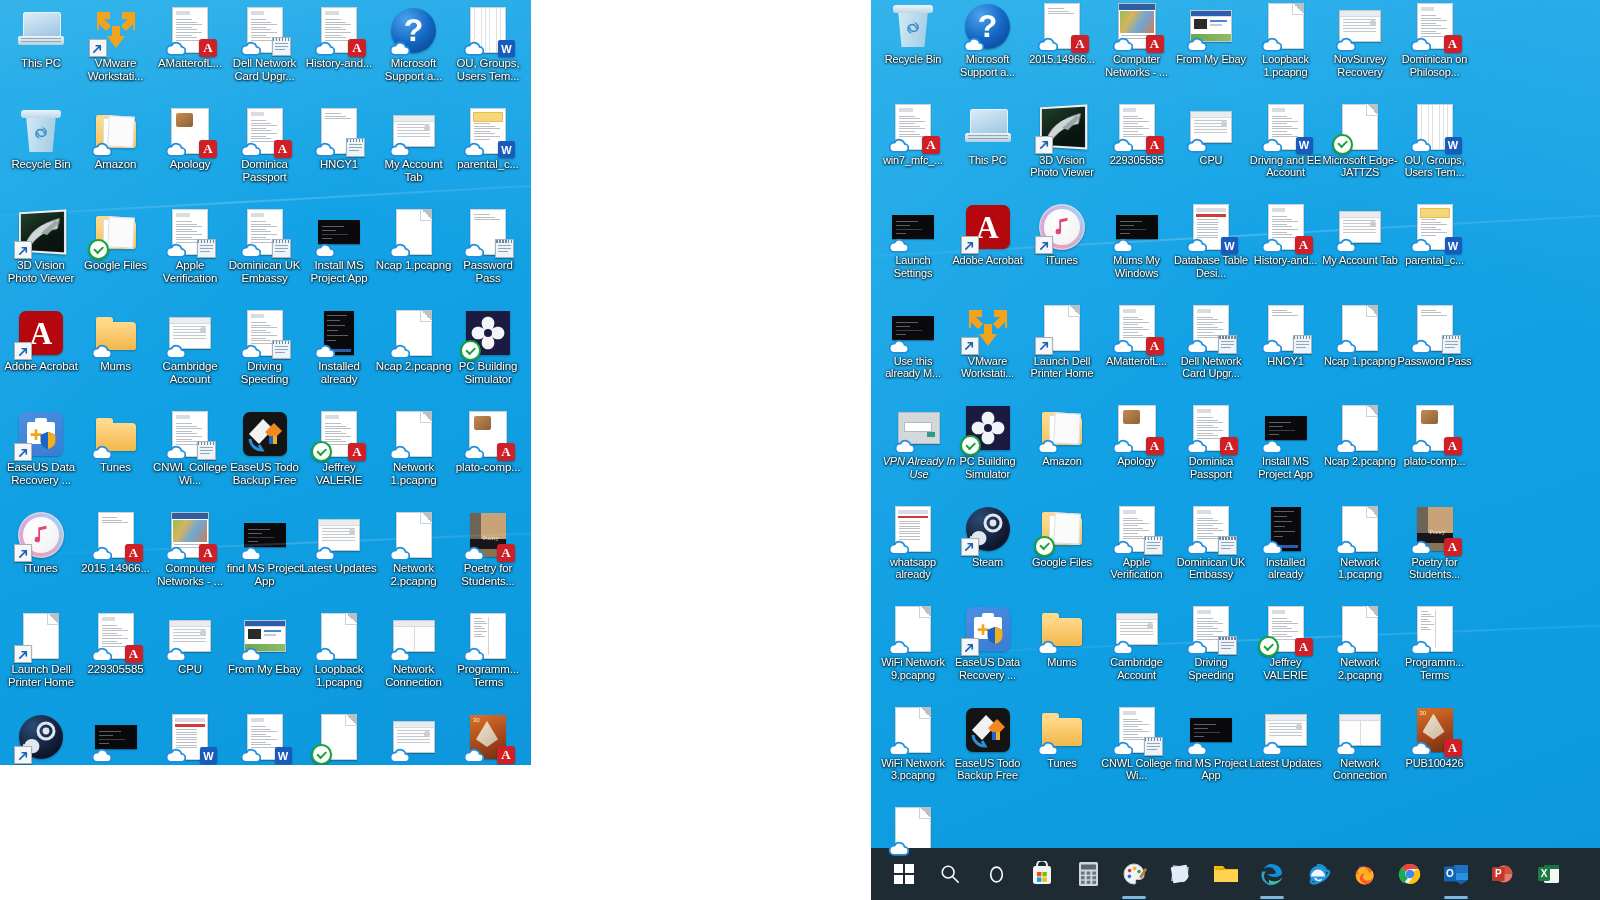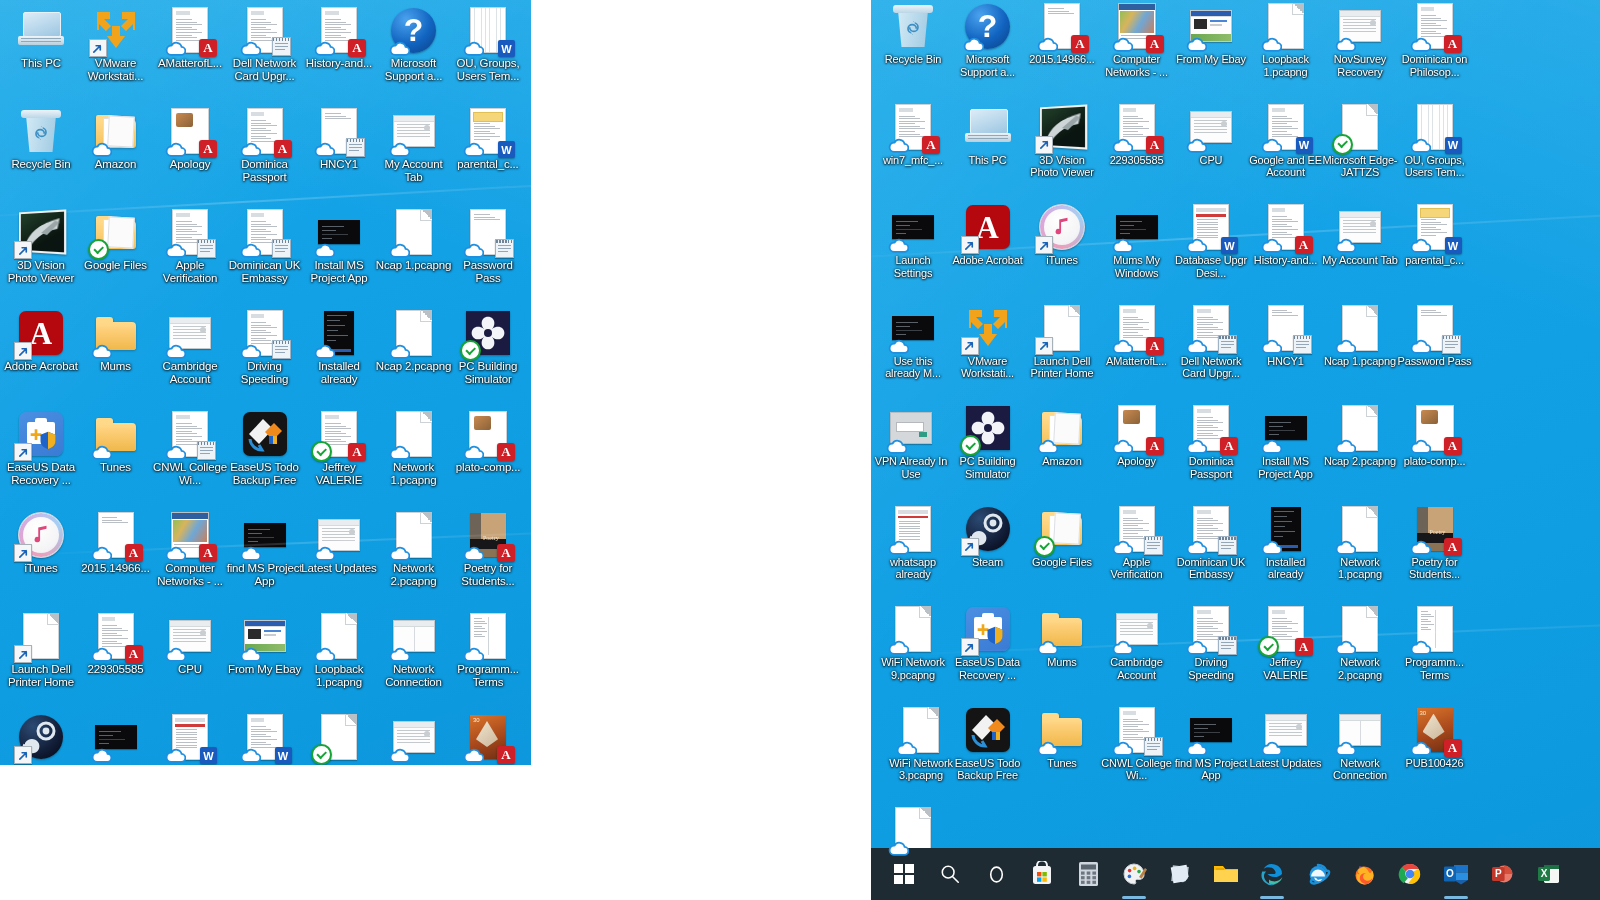--- a/index.html
+++ b/index.html
@@ -1343,21 +1343,21 @@
                 <i class="sh"></i>
                 <i class="md"></i>
                 <i class=""></i>
               </div>
             </div>
             <svg class="badge-cloud" viewBox="0 0 28 20">
       <path d="M8 18.5h13.5a5.3 5.3 0 0 0 .6-10.6A7.2 7.2 0 0 0 8.8 6 5.6 5.6 0 0 0 8 18.5z" fill="#fff" stroke="#1f8fe0" stroke-width="2.4" stroke-linejoin="round"></path>
             </svg>
             <div class="badge-word">W</div>
           </div>
-          <div class="lbl">Google and EE Account</div>
+          <div class="lbl">Driving and EE Account</div>
         </div>
         <div class="icon" style="left: 452px; top: 102.5px;">
           <div class="art">
             <div class="sheet fold"></div>
             <div class="badge-check"></div>
           </div>
           <div class="lbl">Microsoft Edge-JATTZS</div>
         </div>
         <div class="icon" style="left: 526.5px; top: 102.5px;">
           <div class="art">
@@ -1441,21 +1441,21 @@
                 <i class="md"></i>
                 <i class="md"></i>
                 <i class="md"></i>
               </div>
             </div>
             <svg class="badge-cloud" viewBox="0 0 28 20">
       <path d="M8 18.5h13.5a5.3 5.3 0 0 0 .6-10.6A7.2 7.2 0 0 0 8.8 6 5.6 5.6 0 0 0 8 18.5z" fill="#fff" stroke="#1f8fe0" stroke-width="2.4" stroke-linejoin="round"></path>
             </svg>
             <div class="badge-word">W</div>
           </div>
-          <div class="lbl">Database Upgr Desi...</div>
+          <div class="lbl">Database Table Desi...</div>
         </div>
         <div class="icon" style="left: 377.5px; top: 203px;">
           <div class="art">
             <div class="sheet ">
               <div class="hdr"></div>
               <div class="lines" style="top:11px">
                 <i class="sh"></i>
                 <i class="md"></i>
                 <i class=""></i>
                 <i class="sh"></i>
@@ -1652,21 +1652,21 @@
             </svg>
             <div style="position:absolute;right:-2px;bottom:-2px;width:17px;height:17px;background:#eef3f8;border:1px solid #9fb3c4;z-index:7;box-shadow:0 1px 1px rgba(0,0,0,.3);">
       <div style="position:absolute;left:0;right:0;top:0;height:3px;background:repeating-linear-gradient(90deg,#6f8597 0 1.5px,transparent 1.5px 3px)"></div>
       <div style="position:absolute;left:2px;top:5px;right:2px;height:1px;background:#93a7b8"></div>
       <div style="position:absolute;left:2px;top:8px;right:2px;height:1px;background:#93a7b8"></div>
       <div style="position:absolute;left:2px;top:11px;right:5px;height:1px;background:#93a7b8"></div>
             </div>
           </div>
           <div class="lbl">Password Pass</div>
         </div>
-        <div class="icon" style="left: 3px; top: 404px;">
+        <div class="icon" style="left: 11px; top: 404px; font-style: italic;">
           <div class="art">
             <div class="vpnbox">
       <div style="position:absolute;left:5px;top:9px;width:26px;height:8px;background:#fff;border:1px solid #b5b9bd"></div>
       <div style="position:absolute;right:4px;top:19px;width:8px;height:5px;background:#2f9c86"></div>
             </div>
             <svg class="badge-cloud" viewBox="0 0 28 20">
       <path d="M8 18.5h13.5a5.3 5.3 0 0 0 .6-10.6A7.2 7.2 0 0 0 8.8 6 5.6 5.6 0 0 0 8 18.5z" fill="#fff" stroke="#1f8fe0" stroke-width="2.4" stroke-linejoin="round"></path>
             </svg>
           </div>
           <div class="lbl">VPN Already In Use</div>
@@ -2058,21 +2058,21 @@
                 <i class="md"></i>
               </div>
               <div style="position:absolute;left:50%;top:3px;bottom:3px;width:1px;background:#cfd4d8"></div>
             </div>
             <svg class="badge-cloud" viewBox="0 0 28 20">
       <path d="M8 18.5h13.5a5.3 5.3 0 0 0 .6-10.6A7.2 7.2 0 0 0 8.8 6 5.6 5.6 0 0 0 8 18.5z" fill="#fff" stroke="#1f8fe0" stroke-width="2.4" stroke-linejoin="round"></path>
             </svg>
           </div>
           <div class="lbl">Programm... Terms</div>
         </div>
-        <div class="icon" style="left: 13px; top: 705.5px; justify-content: center;">
+        <div class="icon" style="left: 5px; top: 705.5px; justify-content: center;">
           <div class="art">
             <div class="sheet fold"></div>
             <svg class="badge-cloud" viewBox="0 0 28 20">
       <path d="M8 18.5h13.5a5.3 5.3 0 0 0 .6-10.6A7.2 7.2 0 0 0 8.8 6 5.6 5.6 0 0 0 8 18.5z" fill="#fff" stroke="#1f8fe0" stroke-width="2.4" stroke-linejoin="round"></path>
             </svg>
           </div>
           <div class="lbl">WiFi Network 3.pcapng</div>
         </div>
         <div class="icon" style="left: 79.5px; top: 705.5px;">
           <div class="art">

